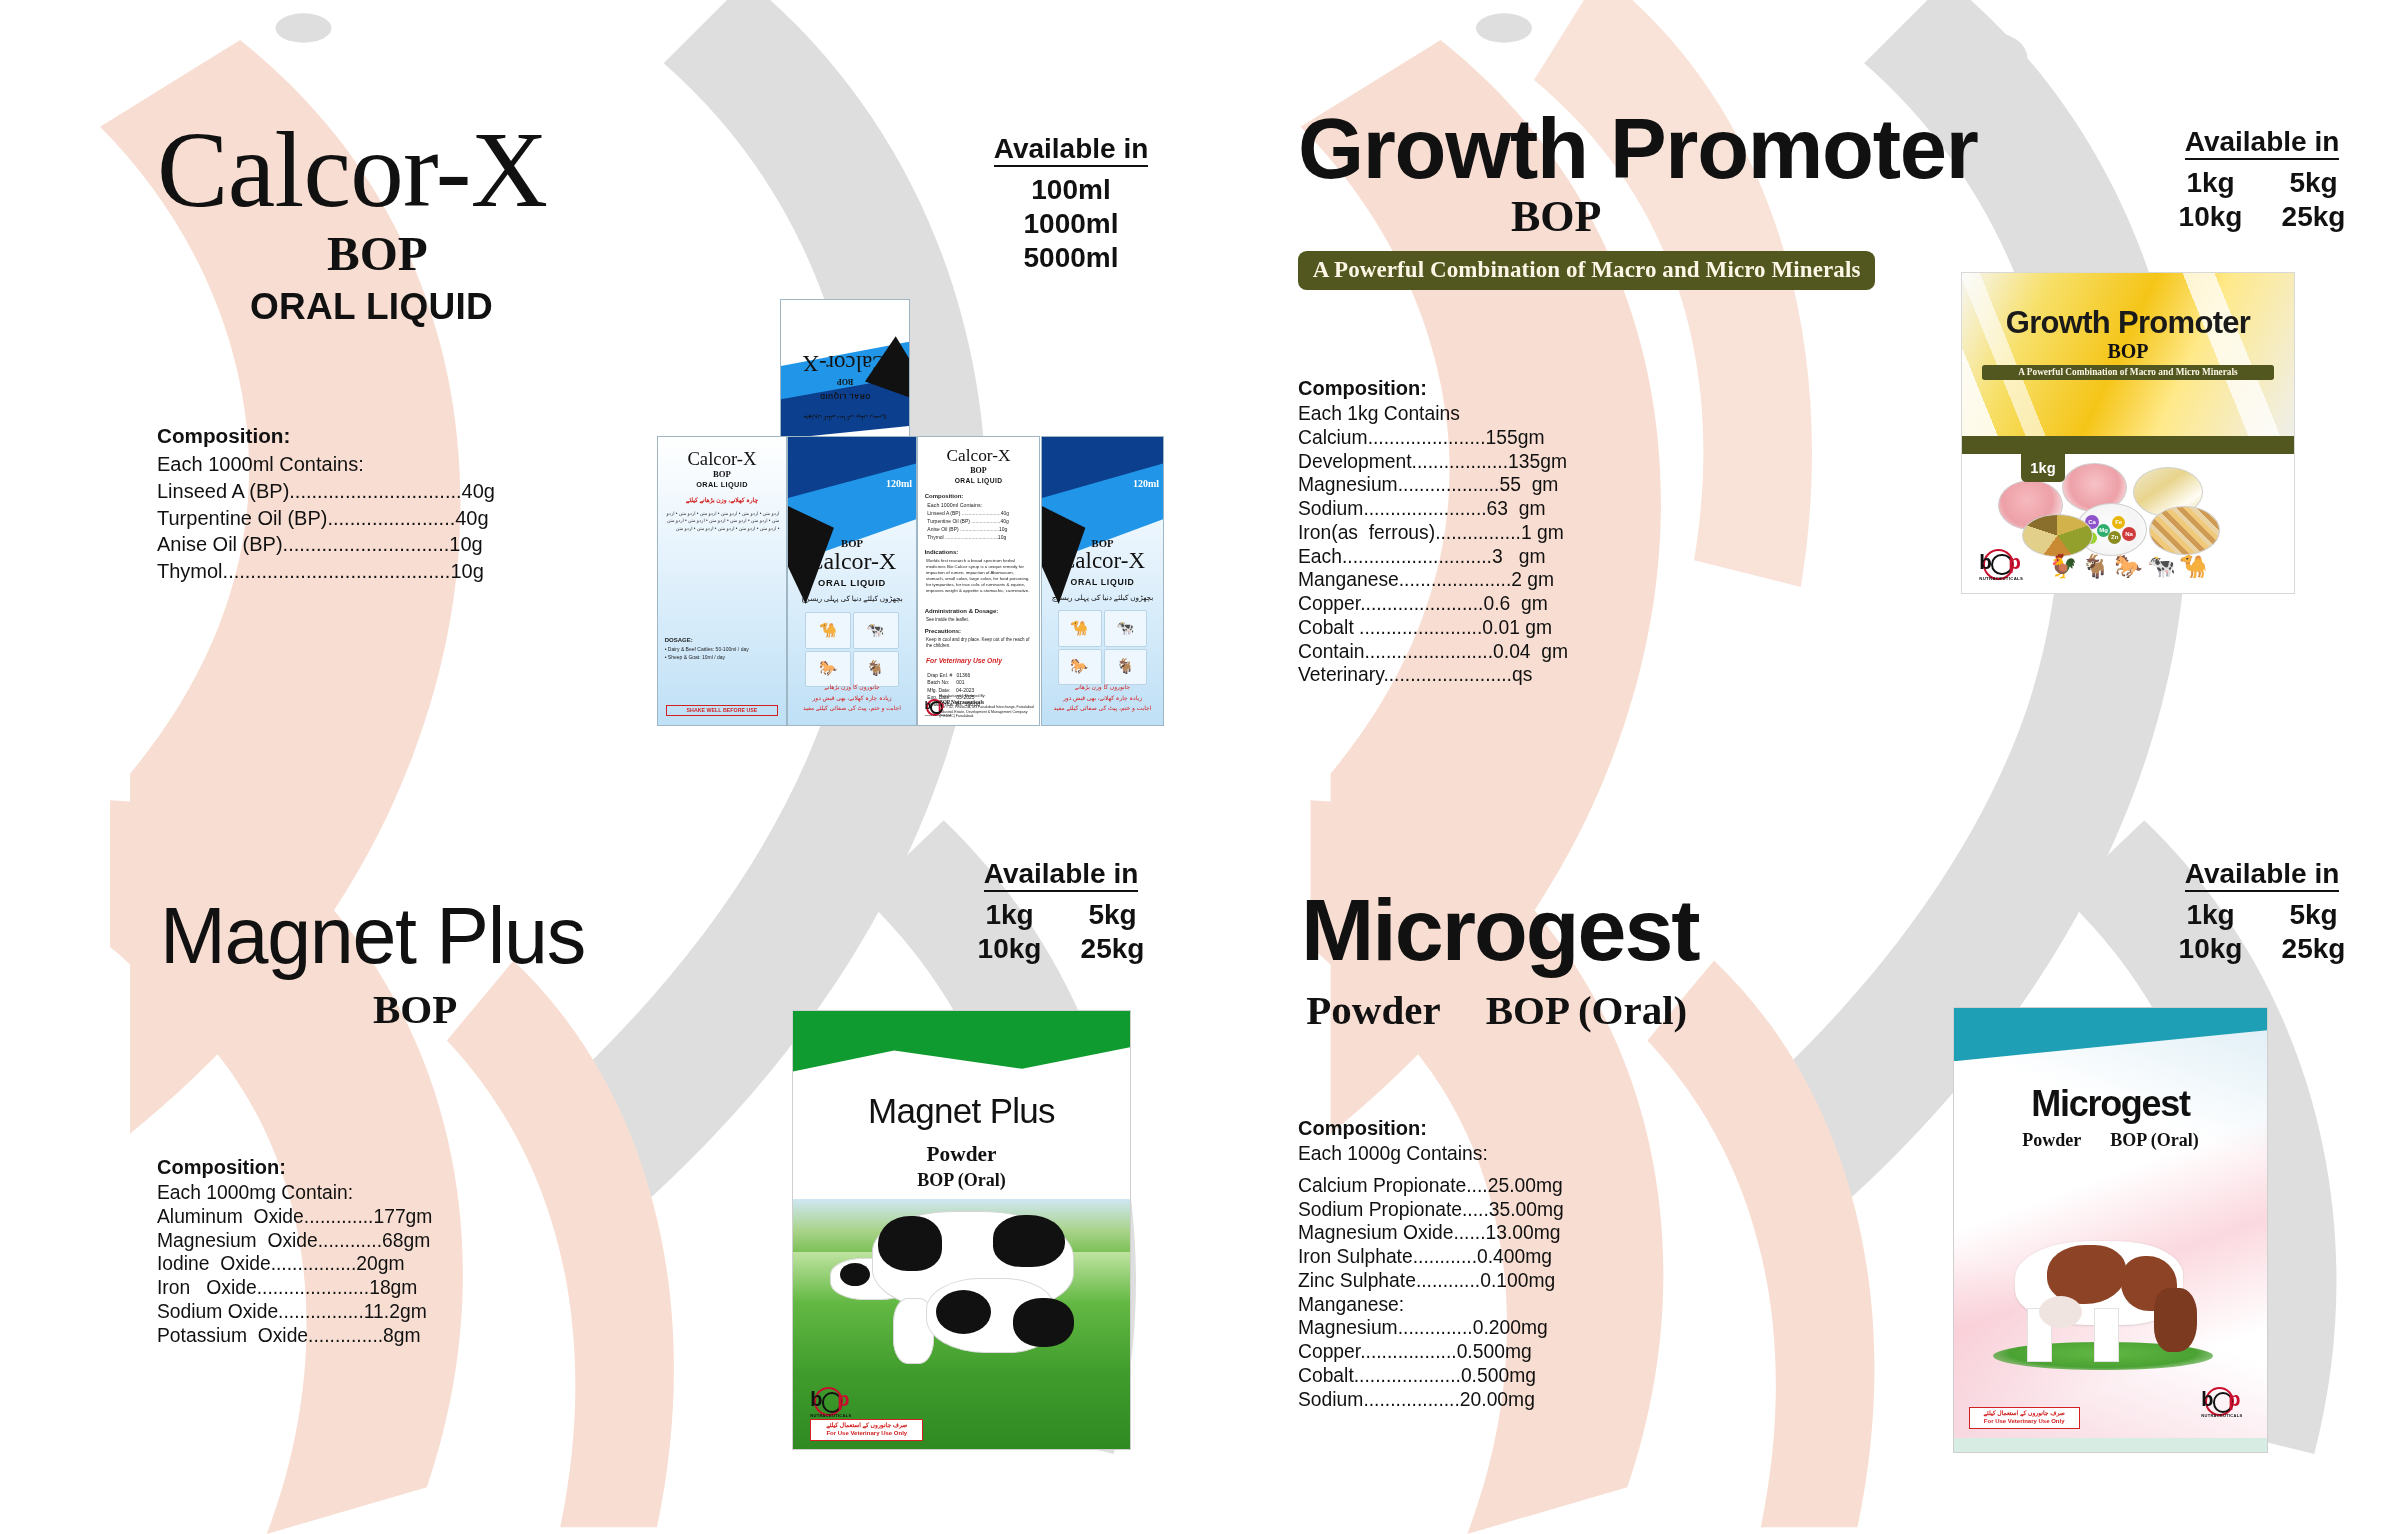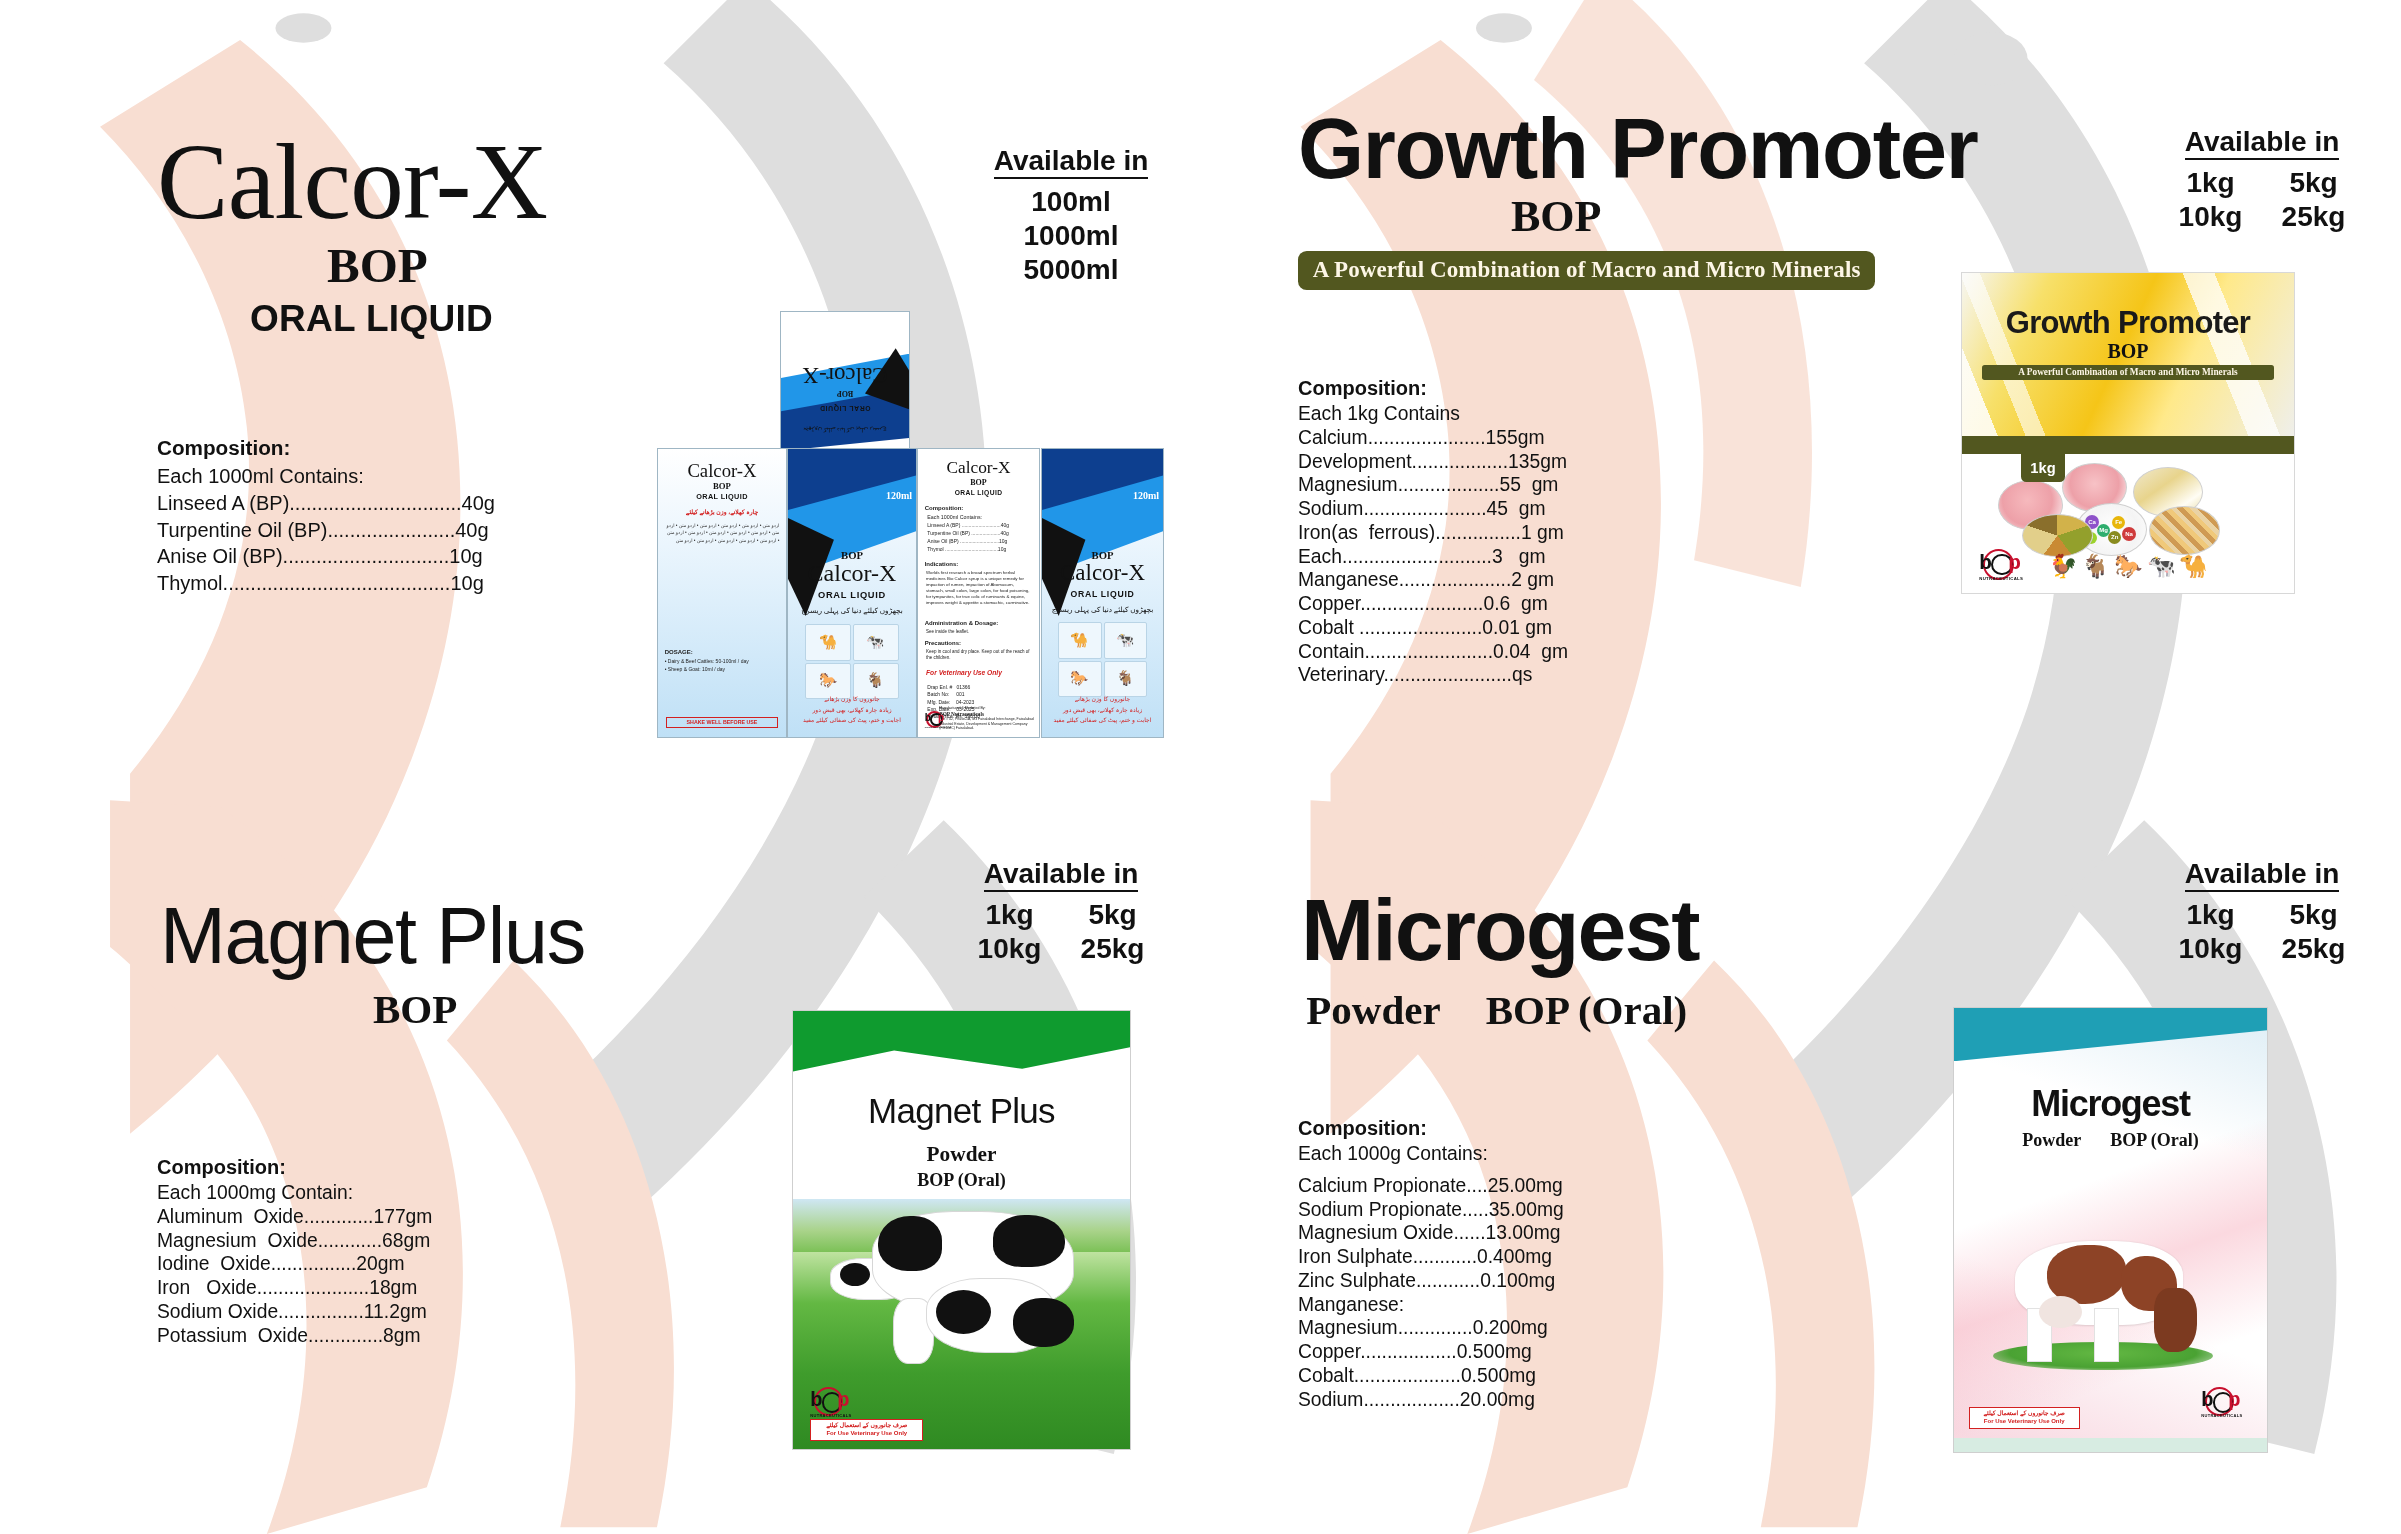--- a/index.html
+++ b/index.html
@@ -6,21 +6,21 @@
   body{width:2401px;height:1534px;overflow:hidden;font-family:"Liberation Sans",sans-serif;color:#1a1a1a;}
 
   #sheet{position:relative;width:2401px;height:1534px;background:#ffffff;overflow:hidden;}
 
   
   .bg-layer{position:absolute;inset:0;overflow:hidden;pointer-events:none;}
   .bg-layer svg{position:absolute;display:block;}
 
   
   .quad{position:absolute;}
-  .q-tl{left:0;   top:16px;    width:1201px;height:767px;padding-left:28px;}
+  .q-tl{left:0;   top:4px;    width:1201px;height:767px;padding-left:28px;}
   .q-tr{left:1201px;top:0;  width:1201px;height:767px;}
   .q-bl{left:0;   top:767px;width:1201px;height:767px;}
   .q-br{left:1201px;top:767px;width:1201px;height:767px;}
 
   
   .title-block{position:absolute;}
   .prod-title{margin:0;line-height:.92;letter-spacing:-0.7px;color:#111;}
   .t-serif{font-family:"Liberation Serif",serif;font-weight:400;}
   .t-sans-cond{font-family:"Liberation Sans Narrow","Liberation Sans",sans-serif;font-weight:700;}
   .t-sans{font-family:"Liberation Sans",sans-serif;font-weight:700;}
@@ -333,21 +333,21 @@
       </div>
     </div>
 
     <div class="comp" style="left:97px;top:377px;width:467px;">
       <h4>Composition:</h4>
       <div class="each">Each 1kg Contains</div>
       <ul>
         <li><span>Calcium</span><span>......................</span><span>155gm</span></li>
         <li><span>Development</span><span>..................</span><span>135gm</span></li>
         <li><span>Magnesium</span><span>...................</span><span>55  gm</span></li>
-        <li><span>Sodium</span><span>.......................</span><span>45  gm</span></li>
+        <li><span>Sodium</span><span>.......................</span><span>63  gm</span></li>
         <li><span>Iron(as  ferrous)</span><span>................</span><span>1 gm</span></li>
         <li><span>Each</span><span>............................</span><span>3   gm</span></li>
         <li><span>Manganese</span><span>.....................</span><span>2 gm</span></li>
         <li><span>Copper</span><span>.......................</span><span>0.6  gm</span></li>
         <li><span>Cobalt</span><span> .......................</span><span>0.01 gm</span></li>
         <li><span>Contain</span><span>........................</span><span>0.04  gm</span></li>
         <li><span>Veterinary</span><span>........................</span><span>qs</span></li>
       </ul>
     </div>
 

